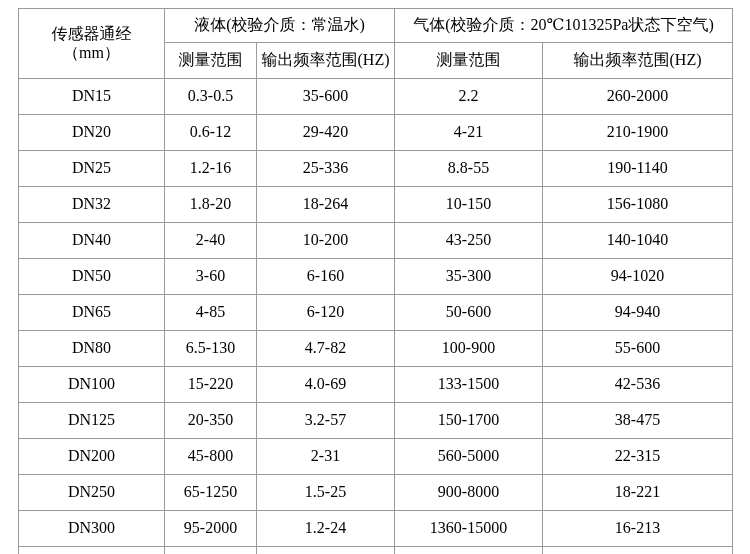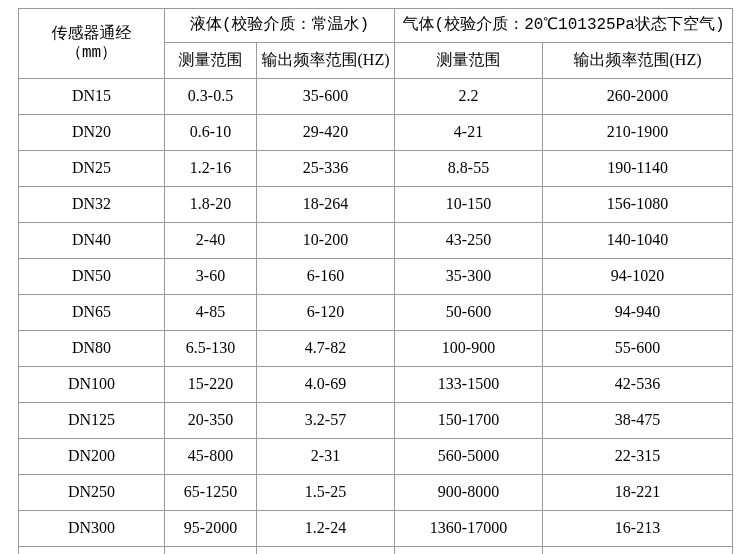--- a/index.html
+++ b/index.html
@@ -31,21 +31,20 @@
   }
   .col-dn   { width: 146px; }
   .col-a    { width: 92px; }
   .col-b    { width: 138px; }
   .col-c    { width: 148px; }
   .col-d    { width: 190px; }
 
   .hdr-group {
     height: 34px;
     font-size: 15px;
-    font-family: Liberation Mono, monospace;
   }
   .hdr-sub {
     height: 36px;
     font-size: 15px;
     margin-left: 20px;
   }
   .hdr-dn {
     font-size: 17px;
     line-height: 1.45;
   }
@@ -94,21 +93,21 @@
   <tbody>
     <tr class="data-row">
       <td class="dn-cell">DN15</td>
       <td>0.3-0.5</td>
       <td>35-600</td>
       <td>2.2</td>
       <td>260-2000</td>
     </tr>
     <tr class="data-row">
       <td class="dn-cell">DN20</td>
-      <td>0.6-10</td>
+      <td>0.6-12</td>
       <td>29-420</td>
       <td>4-21</td>
       <td>210-1900</td>
     </tr>
     <tr class="data-row">
       <td class="dn-cell">DN25</td>
       <td>1.2-16</td>
       <td>25-336</td>
       <td>8.8-55</td>
       <td>190-1140</td>
@@ -173,21 +172,21 @@
       <td class="dn-cell">DN250</td>
       <td>65-1250</td>
       <td>1.5-25</td>
       <td>900-8000</td>
       <td>18-221</td>
     </tr>
     <tr class="data-row">
       <td class="dn-cell">DN300</td>
       <td>95-2000</td>
       <td>1.2-24</td>
-      <td>1360-17000</td>
+      <td>1360-15000</td>
       <td>16-213</td>
     </tr>
     <tr class="data-row">
       <td class="dn-cell">DN400</td>
       <td>180-3000</td>
       <td>5.6-87</td>
       <td>2750-24000</td>
       <td>85-880</td>
     </tr>
 

